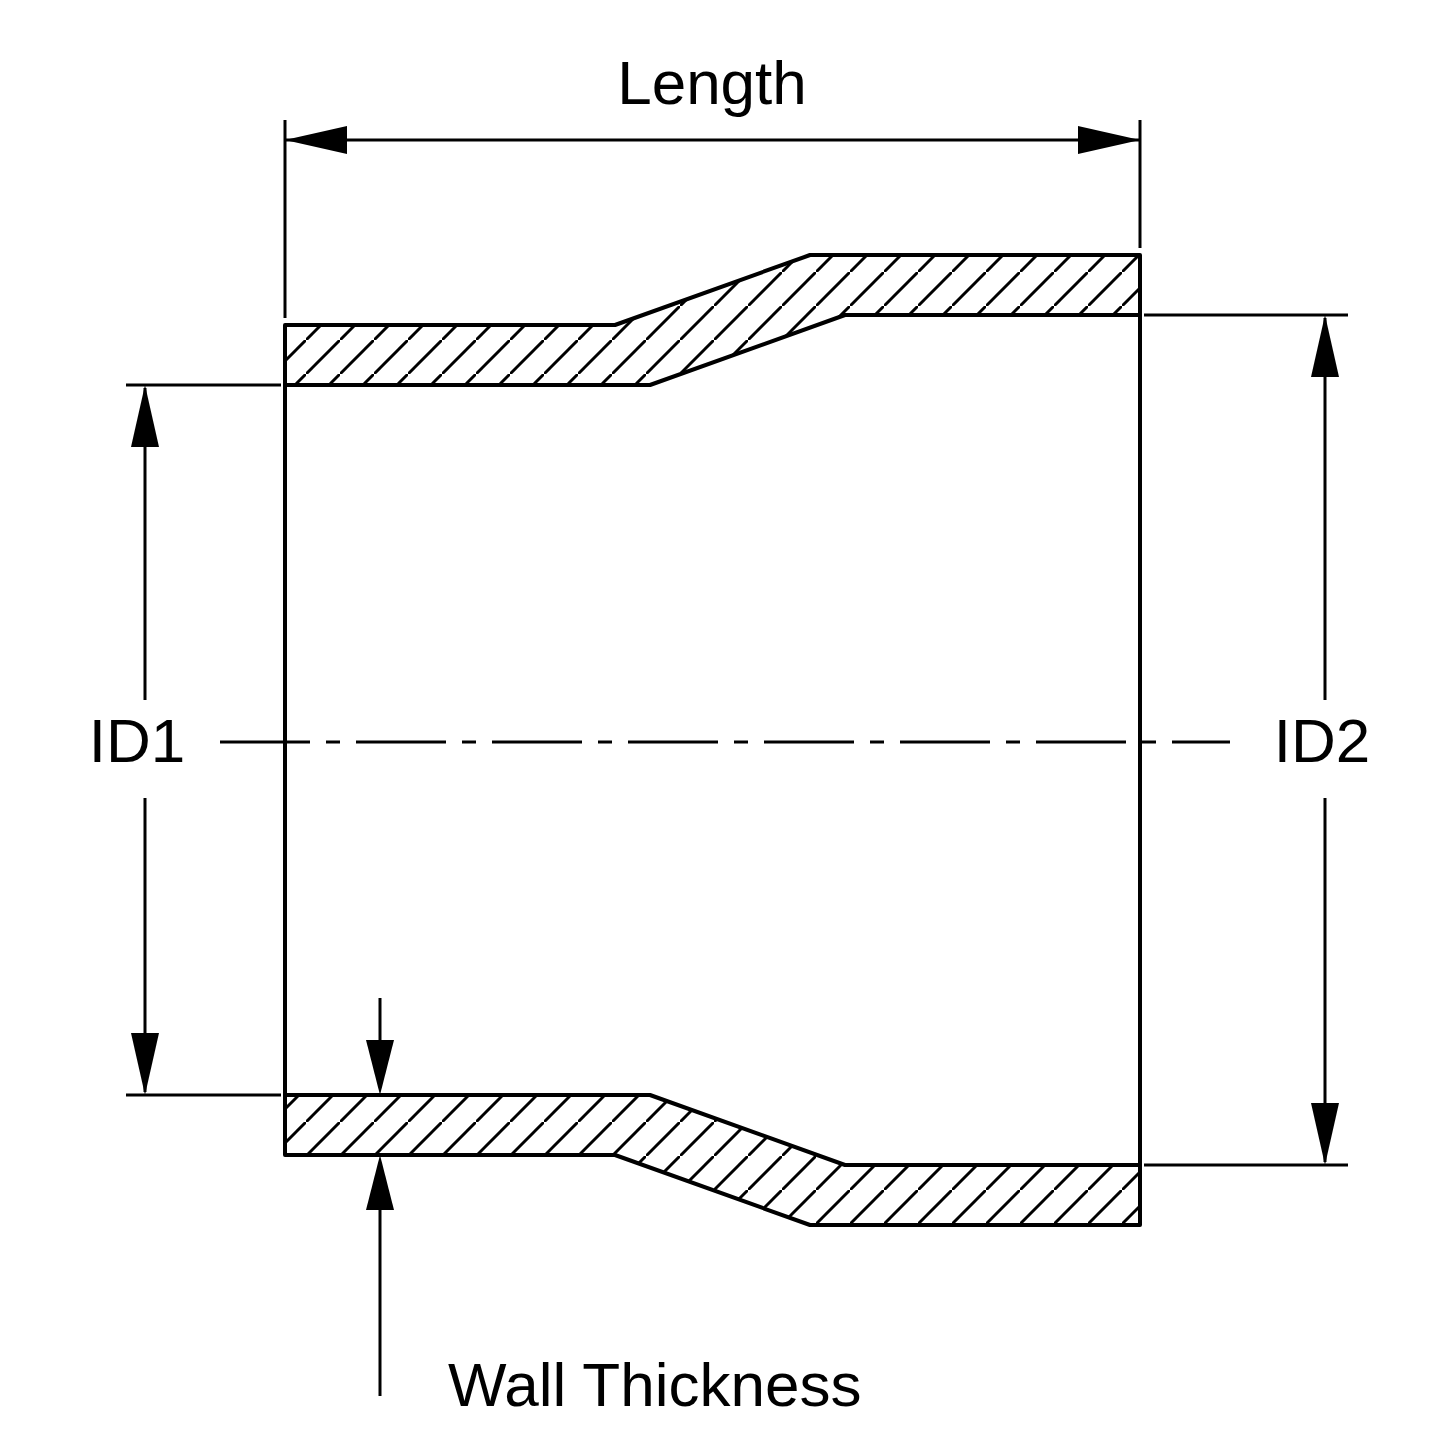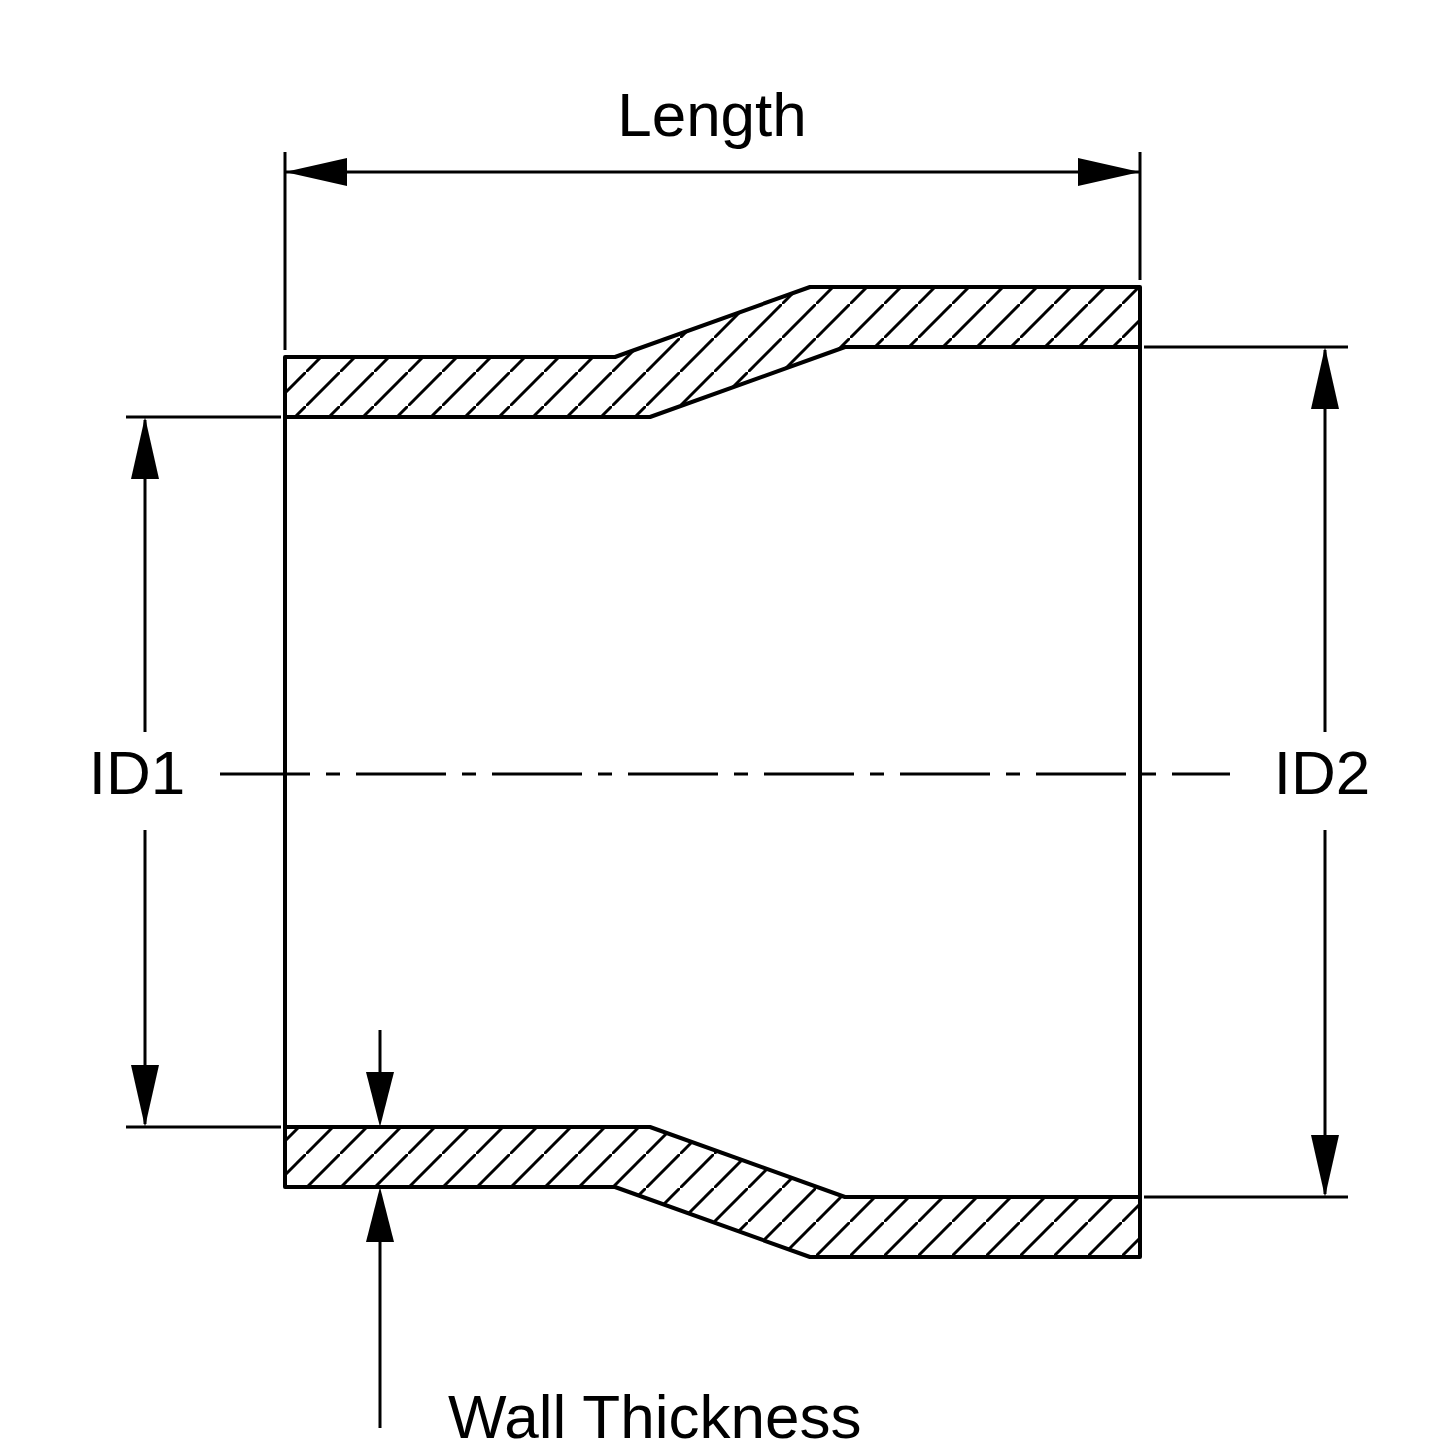--- a/index.html
+++ b/index.html
@@ -3,21 +3,21 @@
 <meta charset="utf-8">
 <style>
   :root { --line:#000000; --bg:#ffffff; }
   * { box-sizing: border-box; }
   html,body {
     margin:0; padding:0;
     width:1445px; height:1445px;
     background: var(--bg);
     font-family: "Liberation Sans", sans-serif;
   }
-  .stage { width:1445px; height:1401px; position:relative; background:var(--bg);margin-top:32px; }
+  .stage { width:1445px; height:1401px; position:relative; background:var(--bg); }
   svg { display:block; }
   .ln    { stroke: var(--line); stroke-width:3; fill:none; stroke-linecap:butt; }
   .edge  { stroke: var(--line); stroke-width:4; fill:none; }
   .outline { stroke: var(--line); stroke-width:4; stroke-linejoin:round; }
   .cl    { stroke: var(--line); stroke-width:3; fill:none; stroke-dasharray:90 16 14 16; }
   .arrow { fill: var(--line); stroke:none; }
   .hatchline { stroke: var(--line); stroke-width:3; }
   .dim-text {
     fill: var(--line);
     font-family: "Liberation Sans", sans-serif;

